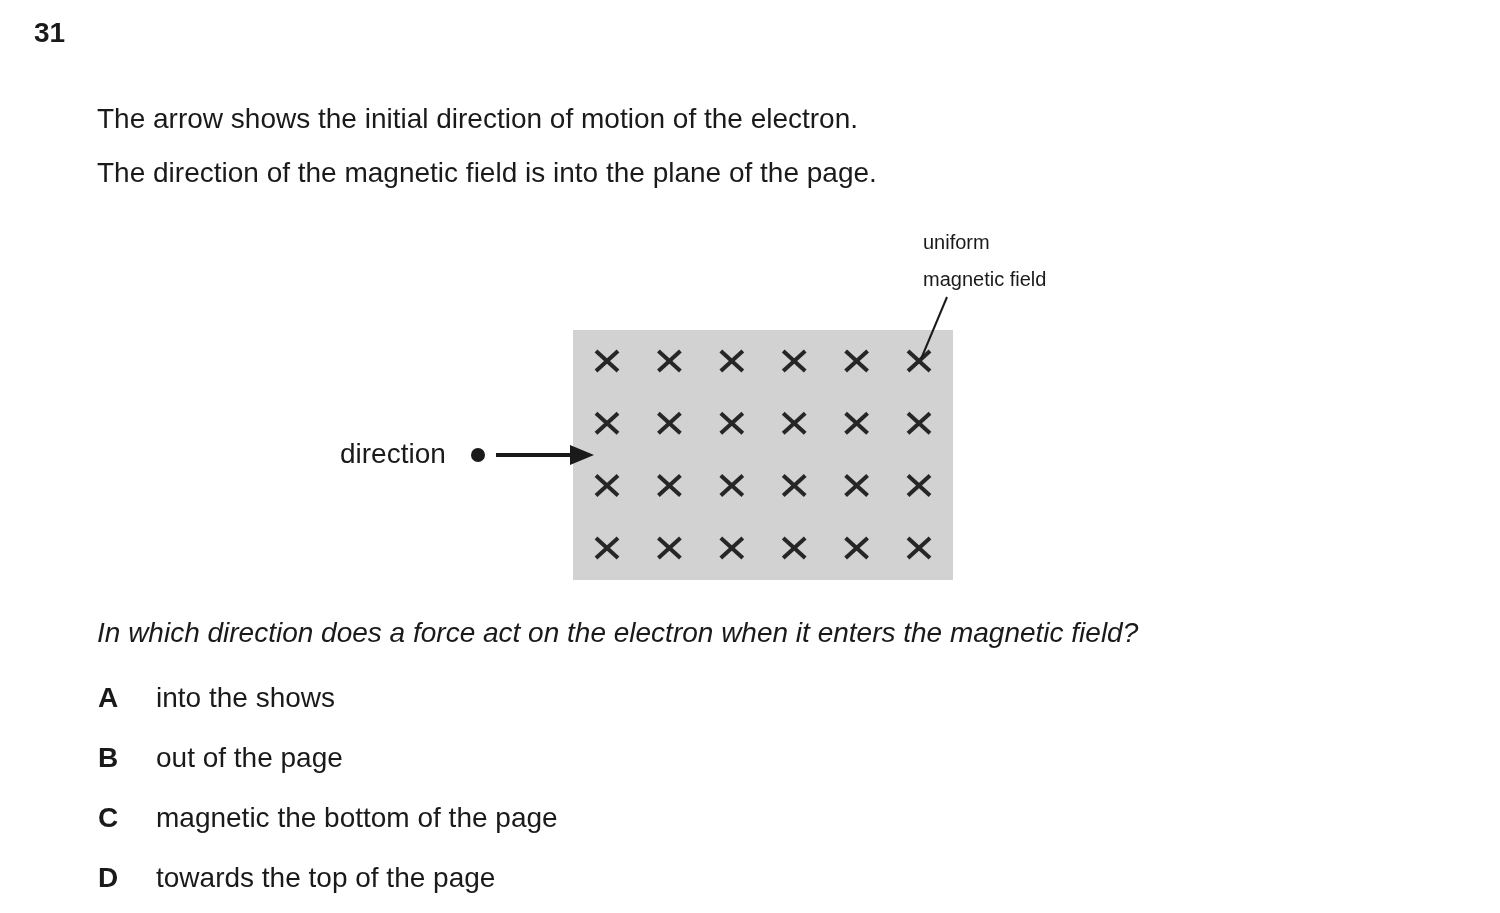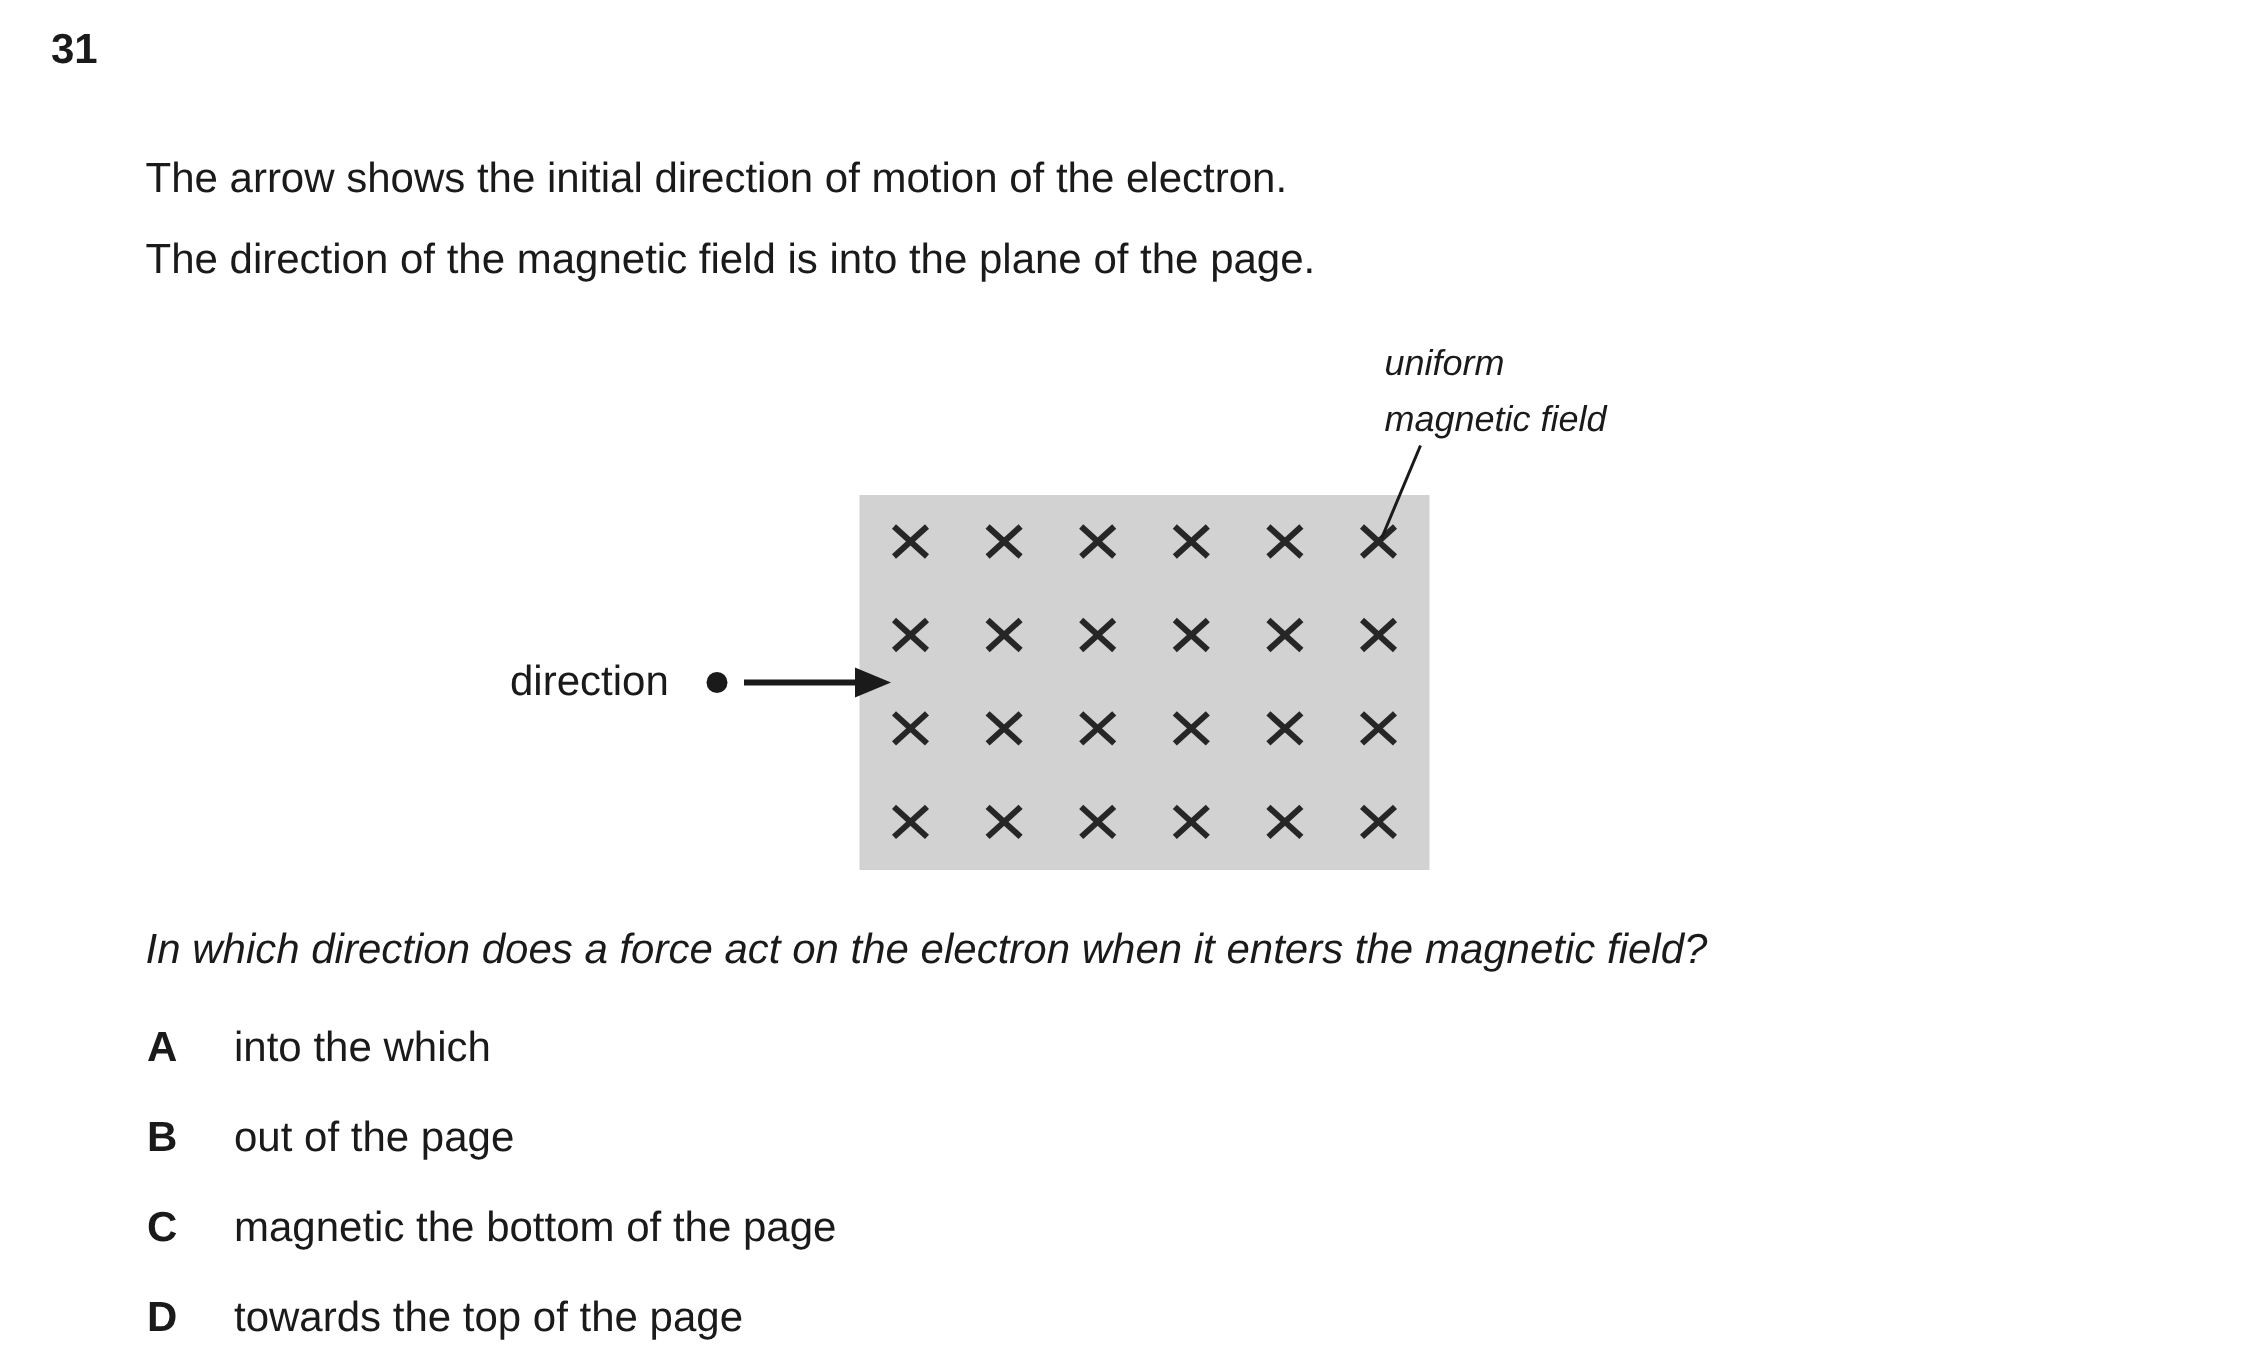--- a/index.html
+++ b/index.html
@@ -22,21 +22,21 @@
     line-height: 34px;
     white-space: nowrap;
     color: #1a1a1a;
   }
   .bold { font-weight: 700; }
   .qnum        { left: 24px;  top: 16px; margin-left: 10px; }
   .line-0      { left: 97px;  top: 16px; }
   .line-1      { left: 97px;  top: 102px; }
   .line-2      { left: 97px;  top: 156px; }
   .field-label { left: 923px; top: 224px; }
-  .field-label div { font-size: 24px; line-height: 37px; white-space: nowrap; font-style: italic; }
+  .field-label div { font-size: 20px; line-height: 37px; white-space: nowrap; }
   .electron-label { left: 340px; top: 437px; }
   .prompt      { left: 97px;  top: 616px; font-style: italic; }
   .option-row  { position: absolute; left: 0; width: 100%; }
   .option-letter { position: absolute; left: 98px;  font-weight: 700; }
   .option-text   { position: absolute; left: 156px; }
   .opt-0 { top: 681px; }
   .opt-1 { top: 741px; }
   .opt-2 { top: 801px; }
   .opt-3 { top: 861px; }
   svg.diagram-svg {
@@ -181,21 +181,21 @@
   <div class="abs field-label" data-name="field-label">
     <div data-name="field-label-line">uniform</div>
     <div data-name="field-label-line">magnetic field</div>
   </div>
   <div class="abs body-text electron-label" data-name="electron-label">direction</div>
 
   <div class="abs body-text prompt" data-name="question-prompt">In which direction does a force act on the electron when it enters the magnetic field?</div>
 
   <div class="option-row opt-0" data-name="option-a">
     <span class="body-text option-letter" data-name="option-letter">A</span>
-    <span class="body-text option-text" data-name="option-text">into the which</span>
+    <span class="body-text option-text" data-name="option-text">into the shows</span>
   </div>
   <div class="option-row opt-1" data-name="option-b">
     <span class="body-text option-letter" data-name="option-letter">B</span>
     <span class="body-text option-text" data-name="option-text">out of the page</span>
   </div>
   <div class="option-row opt-2" data-name="option-c">
     <span class="body-text option-letter" data-name="option-letter">C</span>
     <span class="body-text option-text" data-name="option-text">magnetic the bottom of the page</span>
   </div>
   <div class="option-row opt-3" data-name="option-d">

